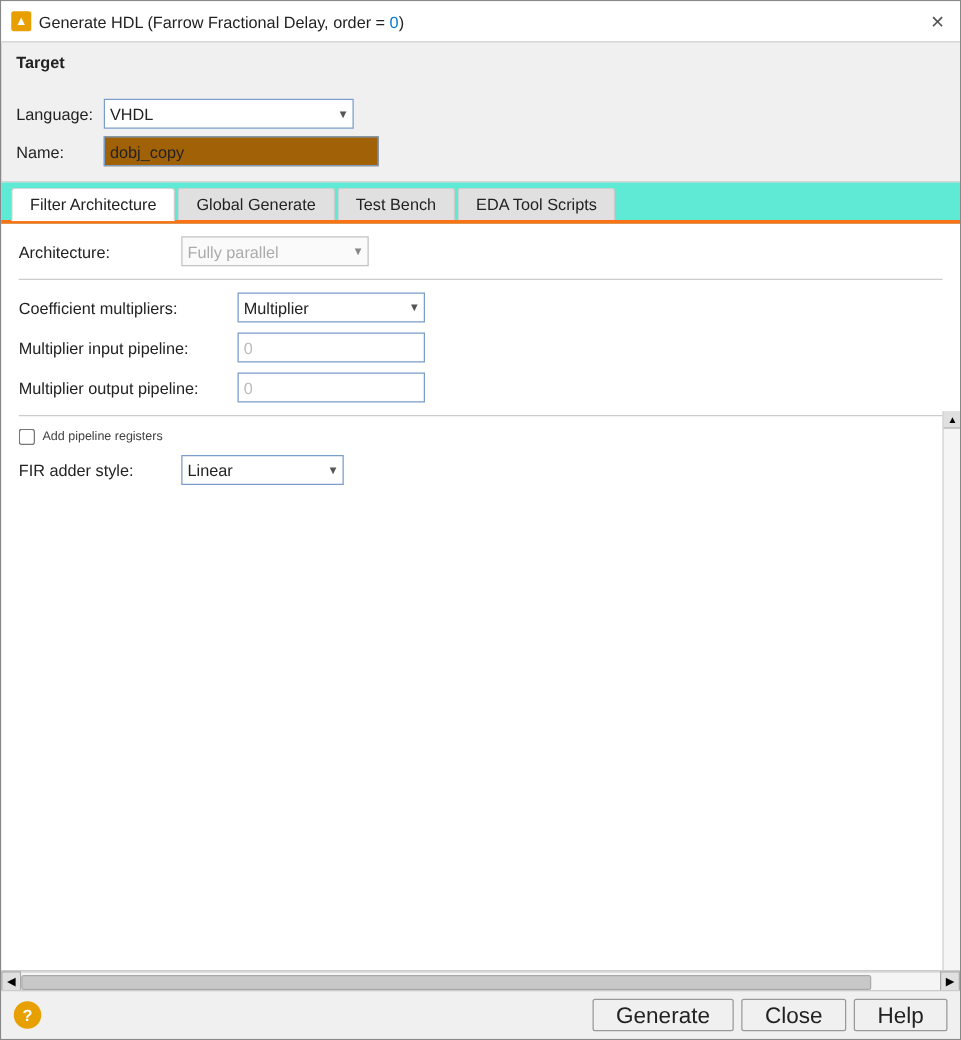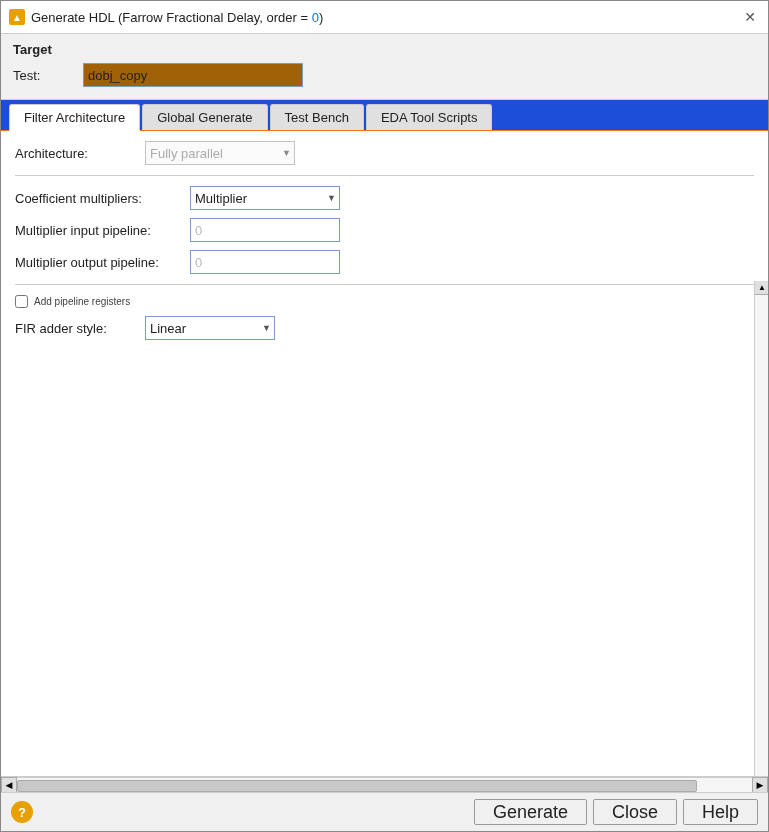--- a/index.html
+++ b/index.html
@@ -71,21 +71,21 @@
     }
 
     .target-section {
       padding: 8px 12px 6px 12px;
       border-bottom: 1px solid #ccc;
     }
     .target-label {
       font-weight: bold;
       font-size: 13px;
       color: #222;
-      margin-bottom: 6px;
+      margin-bottom: 22px;
     }
     .form-row {
       display: flex;
       align-items: center;
       margin-bottom: 6px;
     }
     .form-label {
       width: 70px;
       color: #222;
       font-size: 13px;
@@ -153,22 +153,22 @@
       font-size: 13px;
       color: #222;
       cursor: pointer;
       margin-left: 8px;
     }
     .checkbox-label input[type="checkbox"] {
       margin: 0;
     }
 
     .tabs-container {
-      background: #1d4ed8;
-      border-bottom: 1px solid #f97316;
+      background: #5eead4;
+      border-bottom: 3px solid #f97316;
     }
     .tabs {
       display: flex;
       padding: 4px 8px 0 8px;
       gap: 2px;
     }
     .tab {
       padding: 5px 14px;
       font-size: 13px;
       color: #222;
@@ -460,23 +460,32 @@
       <span class="title-text">
         <span>Generate HDL (Farrow Fractional Delay, order = </span><a href="#">0</a><span>)</span>
       </span>
     </div>
     <button class="close-btn">✕</button>
   </div>
 
   <div class="target-section">
     <div class="target-label">Target</div>
 
-
     <div class="form-row">
-      <span class="form-label">Test:</span>
+      <span class="form-label">Language:</span>
+      <div class="select-wrapper">
+        <select class="language-select">
+          <option>VHDL</option>
+          <option>Verilog</option>
+        </select>
+      </div>
+    </div>
+
+    <div class="form-row">
+      <span class="form-label">Name:</span>
       <input type="text" class="form-input name-input" value="dobj_copy" style="">
     </div>
 
   </div>
 
   <div class="tabs-container">
     <div class="tabs">
       <div class="tab active">
         <span>Filter Architecture</span>
       </div>

